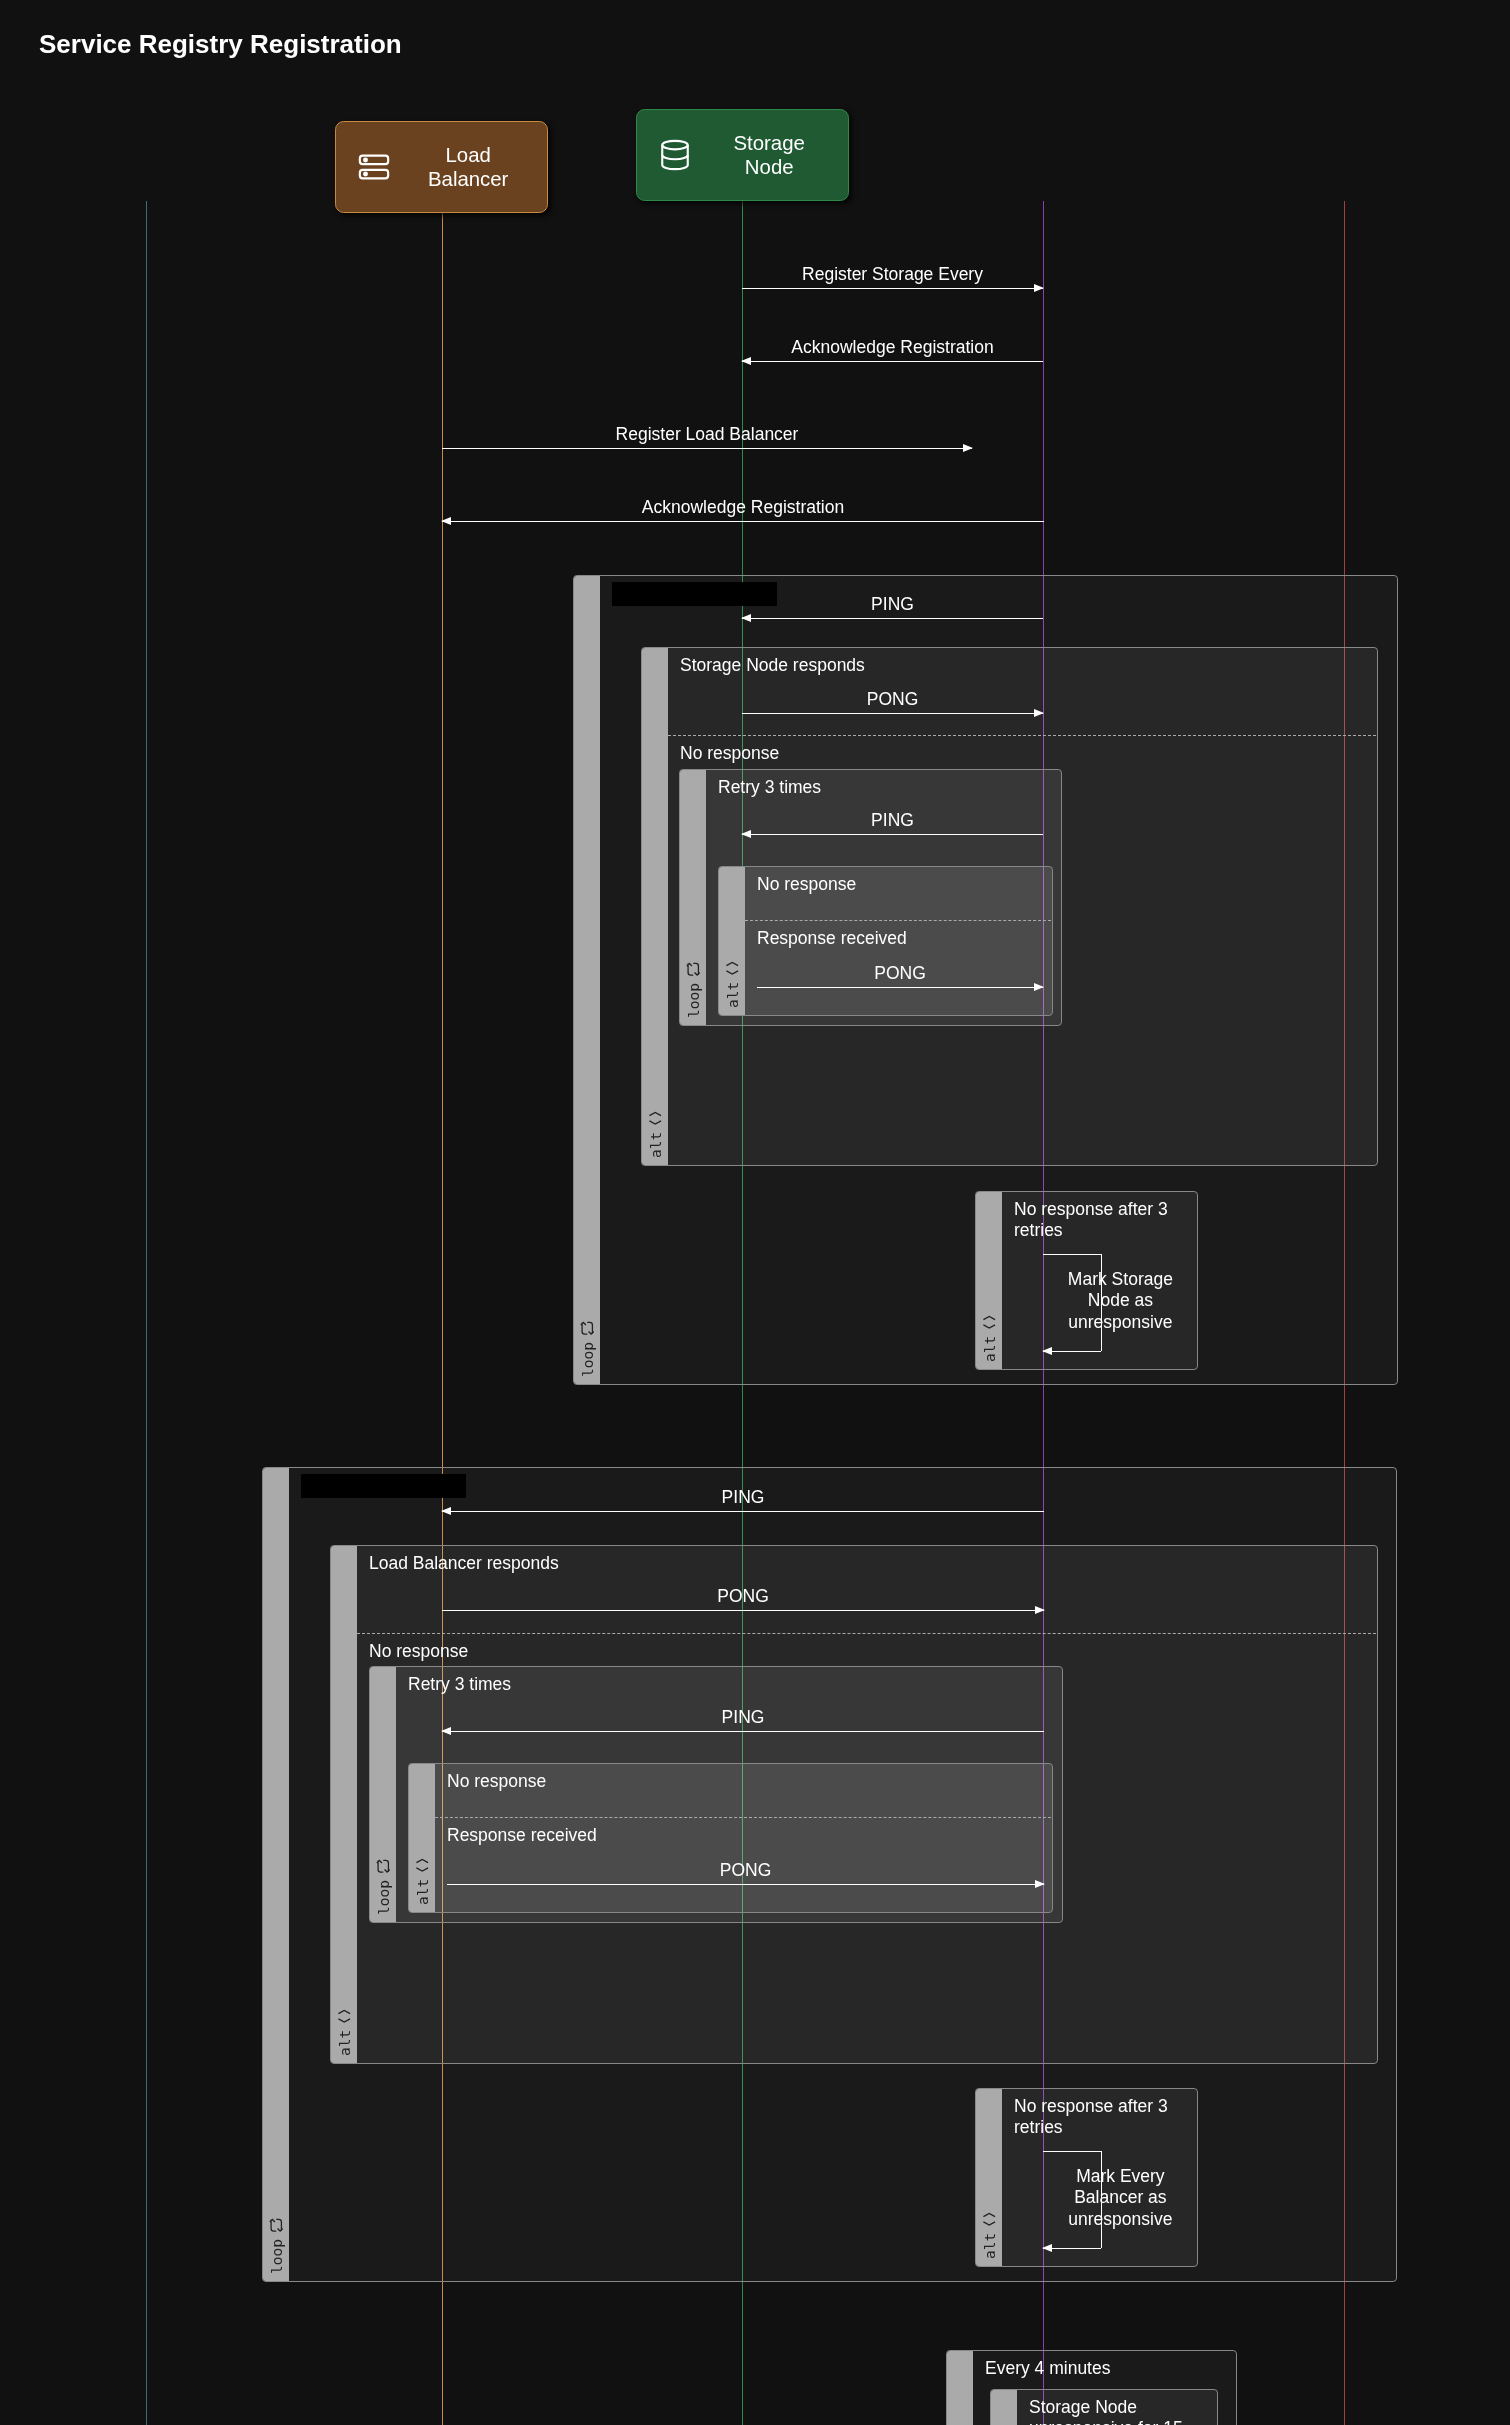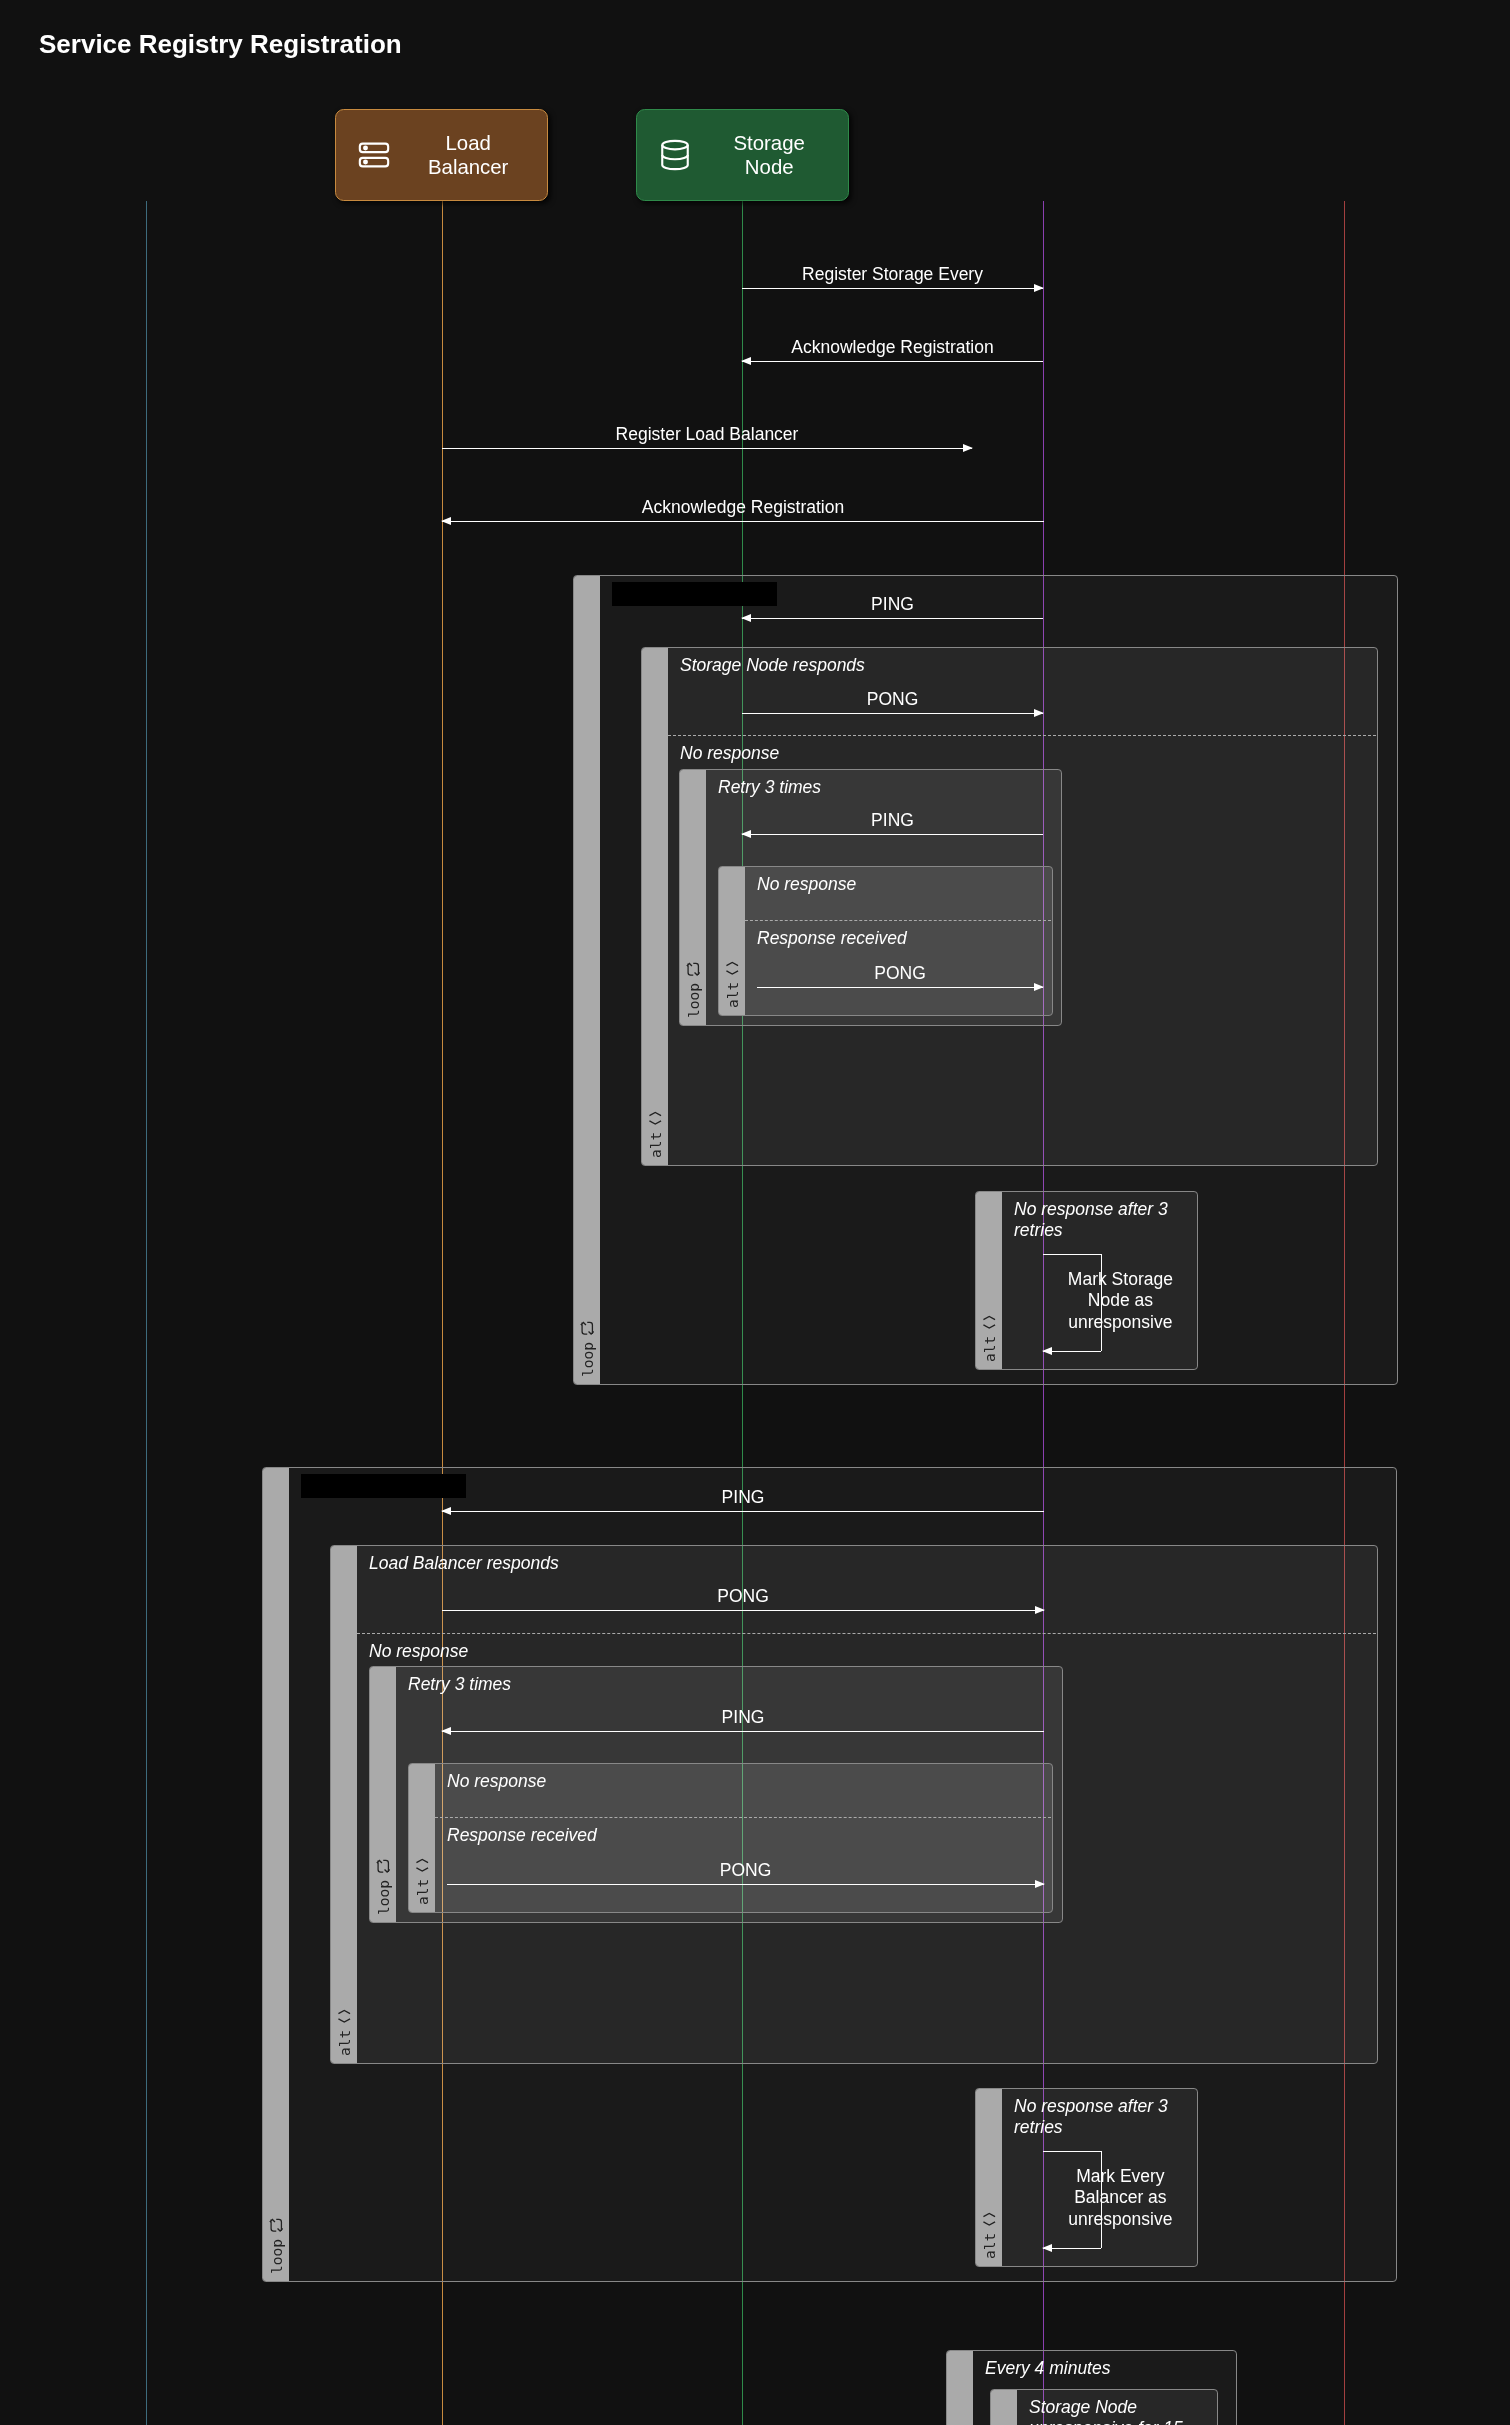--- a/index.html
+++ b/index.html
@@ -101,21 +101,20 @@
   font-family: monospace;
   font-size: 14.6px;
   height: 100%;
   border-radius: 0 2.9px 2.9px 0;
 }
 .tab svg { width: 15.5px; height: 15.5px; transform: rotate(90deg); }
 .cond {
   position: absolute;
   font-size: 17.5px;
   left: 38px;
-  font-style: italic;
 }
 .divider {
   position: absolute;
   border-top: 1.5px dashed #aaa;
   left: 26px;
 }
 .self {
   position: absolute;
 }
 .self-line {
@@ -140,21 +139,21 @@
 <div class="title">Service Registry Registration</div>
 
 <div class="diagram">
 
   <div class="lifeline" style="left:107px;background:#3d6b7d"></div>
   <div class="lifeline" style="left:403px;background:#c78a3f"></div>
   <div class="lifeline" style="left:703px;background:#2f8a4a"></div>
   <div class="lifeline" style="left:1004px;background:#8a3fb0"></div>
   <div class="lifeline" style="left:1305px;background:#a33f3f"></div>
 
-  <div class="actor" style="left:296px;top:0;background:#6b4220;border:1.5px solid #c78a3f">
+  <div class="actor" style="left:296px;top:12px;background:#6b4220;border:1.5px solid #c78a3f">
     <svg viewBox="0 0 24 24" fill="none" stroke="#fff" stroke-width="1.5">
         <rect x="2" y="4" width="20" height="6" rx="2"></rect>
         <rect x="2" y="14" width="20" height="6" rx="2"></rect>
         <circle cx="6" cy="7" r="1" fill="#fff"></circle>
         <circle cx="6" cy="17" r="1" fill="#fff"></circle>
       </svg>
     <span>Load Balancer</span>
   </div>
   <div class="actor" style="left:597px;top:0;background:#1f5a32;border:1.5px solid #2f8a4a">
     <svg viewBox="0 0 24 24" fill="none" stroke="#fff" stroke-width="1.5">

